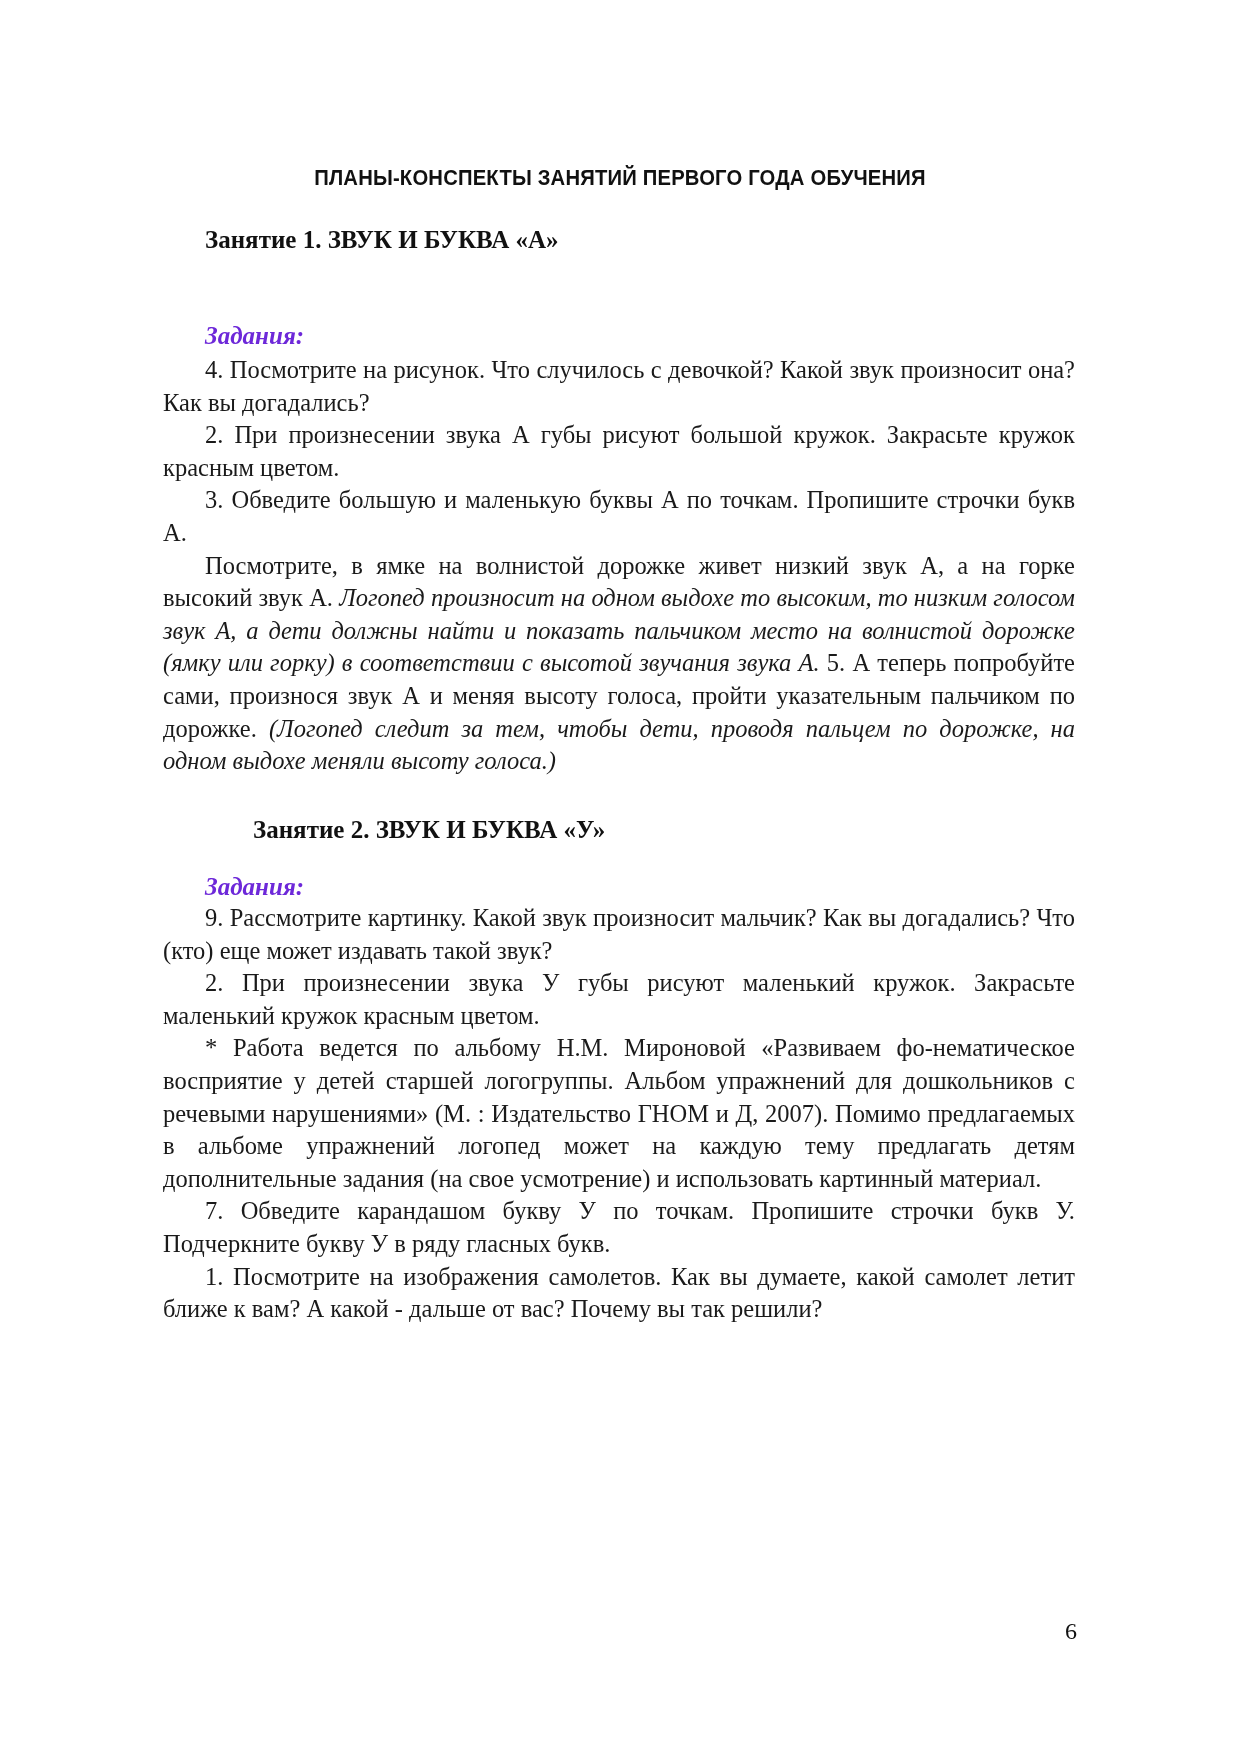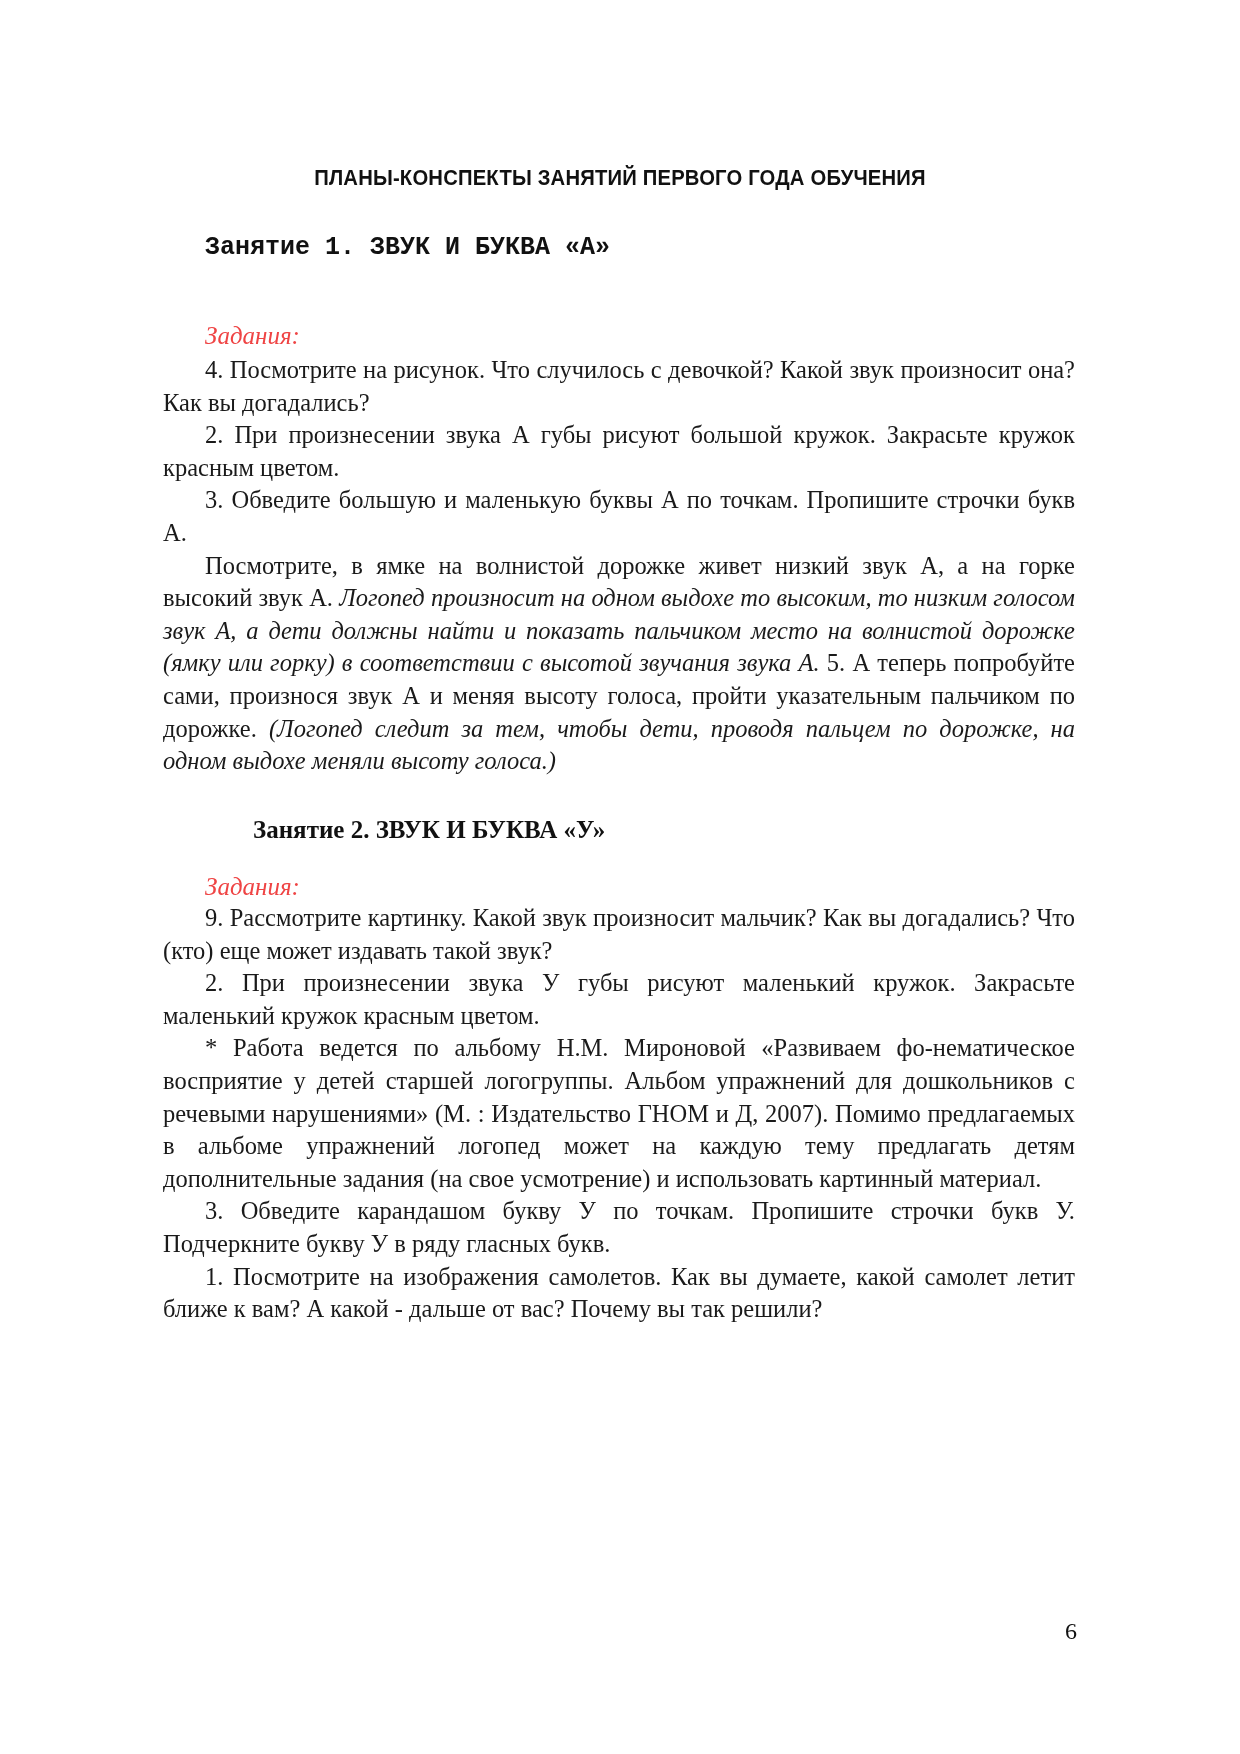--- a/index.html
+++ b/index.html
@@ -10,52 +10,52 @@
       font-size: 22px; letter-spacing: 0.2px; color: #111;
       transform: scaleX(0.92); transform-origin: center;
     }
     .lesson-title {
       position: absolute; left: 205px;
       font-family: "Liberation Serif", "DejaVu Serif", serif; font-weight: bold;
       font-size: 25px; color: #111;
     }
     .tasks-label {
       position: absolute; left: 205px;
-      font-family: "Liberation Serif", "DejaVu Serif", serif; font-weight: normal; font-style: italic;
-      font-size: 25px; color: #ef4444;
+      font-family: "Liberation Serif", "DejaVu Serif", serif; font-weight: bold; font-style: italic;
+      font-size: 25px; color: #6d28d9;
     }
     .block {
       position: absolute; left: 163px; width: 912px;
       font-family: "Liberation Serif", "DejaVu Serif", serif; font-size: 24.5px;
       line-height: 32.6px; color: #1a1a1a;
     }
     .para { margin: 0; text-indent: 42px; text-align: justify; text-align-last: left; }
     .it { font-style: italic; }
     .page-number {
       position: absolute; left: 1065px; top: 1618px;
       font-family: "Liberation Serif", "DejaVu Serif", serif; font-size: 24px; color: #111;
     }
   </style>
 </head>
 <body>
 
 <div class="running-head">ПЛАНЫ-КОНСПЕКТЫ ЗАНЯТИЙ ПЕРВОГО ГОДА ОБУЧЕНИЯ</div>
 
-<div class="lesson-title" style="top:233px;font-family:Liberation Mono, monospace;">Занятие 1. ЗВУК И БУКВА «А»</div>
+<div class="lesson-title" style="top:226px;">Занятие 1. ЗВУК И БУКВА «А»</div>
 <div class="tasks-label" style="top:322px;">Задания:</div>
 <div class="block" style="top:354px;">
   <p class="para"><span>4. Посмотрите на рисунок. Что случилось с девочкой? Какой звук произносит она? Как вы догадались?</span></p>
   <p class="para"><span>2. При произнесении звука А губы рисуют большой кружок. Закрасьте кружок красным цветом.</span></p>
   <p class="para"><span>3. Обведите большую и маленькую буквы А по точкам. Пропишите строчки букв А.</span></p>
   <p class="para"><span>Посмотрите, в ямке на волнистой дорожке живет низкий звук А, а на горке высокий звук А. </span><span class="it">Логопед произносит на одном выдохе то высоким, то низким голосом звук А, а дети должны найти и показать пальчиком место на волнистой дорожке (ямку или горку) в соответствии с высотой звучания звука А.</span><span> 5. А теперь попробуйте сами, произнося звук А и меняя высоту голоса, пройти указательным пальчиком по дорожке. </span><span class="it">(Логопед следит за тем, чтобы дети, проводя пальцем по дорожке, на одном выдохе меняли высоту голоса.)</span></p>
 </div>
 
 <div class="lesson-title" style="top:816px;margin-left:48px;">Занятие 2. ЗВУК И БУКВА «У»</div>
 <div class="tasks-label" style="top:873px;">Задания:</div>
 <div class="block" style="top:902px;">
   <p class="para"><span>9. Рассмотрите картинку. Какой звук произносит мальчик? Как вы догадались? Что (кто) еще может издавать такой звук?</span></p>
   <p class="para"><span>2. При произнесении звука У губы рисуют маленький кружок. Закрасьте маленький кружок красным цветом.</span></p>
   <p class="para"><span>* Работа ведется по альбому Н.М. Мироновой «Развиваем фо-нематическое восприятие у детей старшей логогруппы. Альбом упражнений для дошкольников с речевыми нарушениями» (М. : Издательство ГНОМ и Д, 2007). Помимо предлагаемых в альбоме упражнений логопед может на каждую тему предлагать детям дополнительные задания (на свое усмотрение) и использовать картинный материал.</span></p>
-  <p class="para"><span>3. Обведите карандашом букву У по точкам. Пропишите строчки букв У. Подчеркните букву У в ряду гласных букв.</span></p>
+  <p class="para"><span>7. Обведите карандашом букву У по точкам. Пропишите строчки букв У. Подчеркните букву У в ряду гласных букв.</span></p>
   <p class="para"><span>1. Посмотрите на изображения самолетов. Как вы думаете, какой самолет летит ближе к вам? А какой - дальше от вас? Почему вы так решили?</span></p>
 </div>
 
 <div class="page-number">6</div>
 
 </body></html>

